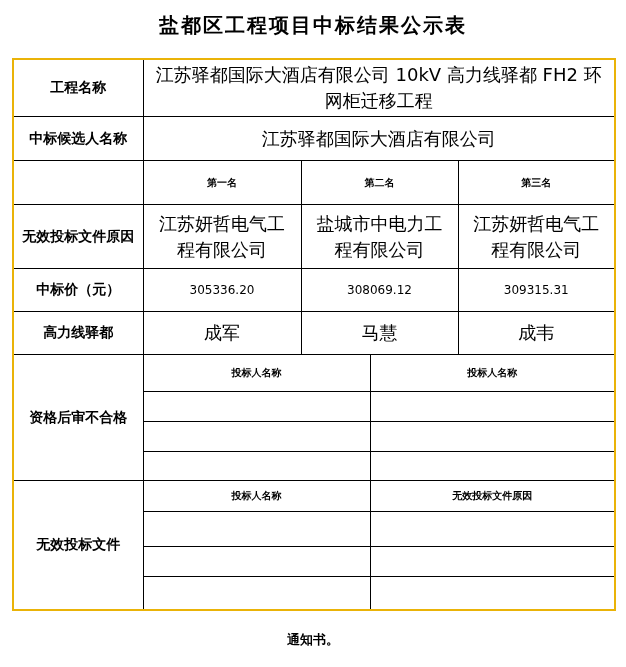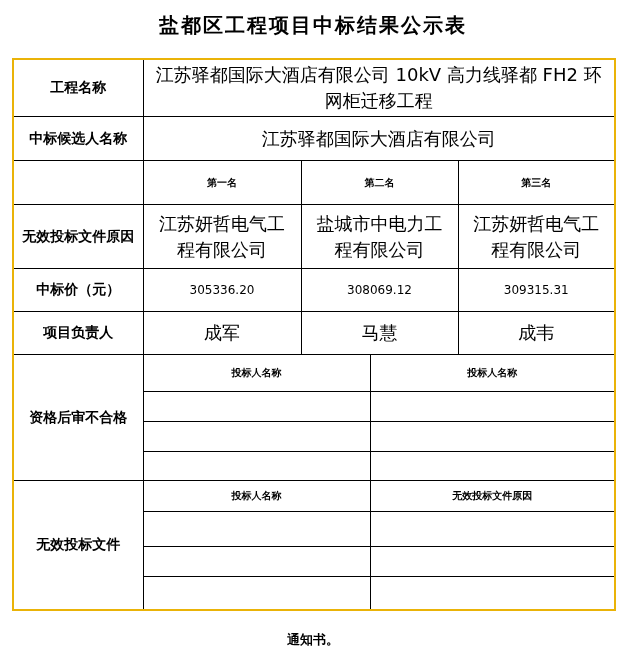--- a/index.html
+++ b/index.html
@@ -97,21 +97,21 @@
     </tr>
 
     <tr class="h43">
       <td class="label-cell">中标价（元）</td>
       <td class="num-cell">305336.20</td>
       <td class="num-cell" colspan="2">308069.12</td>
       <td class="num-cell">309315.31</td>
     </tr>
 
     <tr class="h43">
-      <td class="label-cell">项目负责人</td>
+      <td class="label-cell">高力线驿都</td>
       <td class="value-cell">成军</td>
       <td class="value-cell" colspan="2">马慧</td>
       <td class="value-cell">成韦</td>
     </tr>
 
     <tr class="h37">
       <td class="label-cell" rowspan="4">资格后审不合格</td>
       <td class="sub-header" colspan="2">投标人名称</td>
       <td class="sub-header" colspan="2">投标人名称</td>
     </tr>

